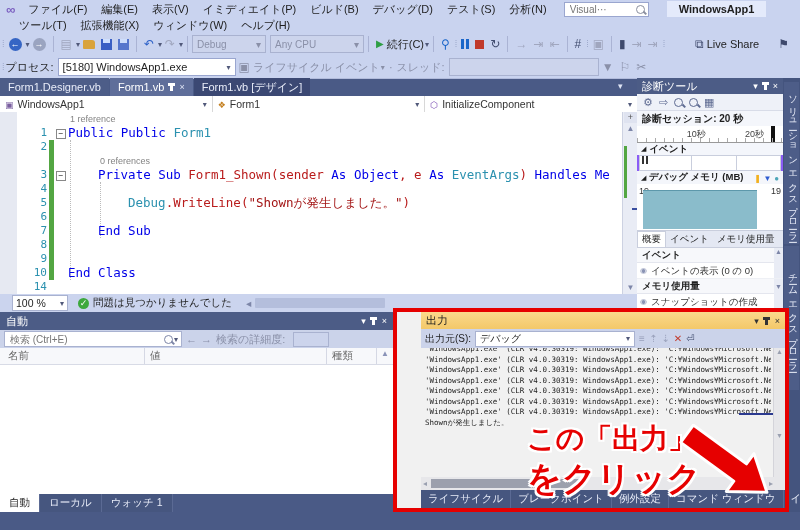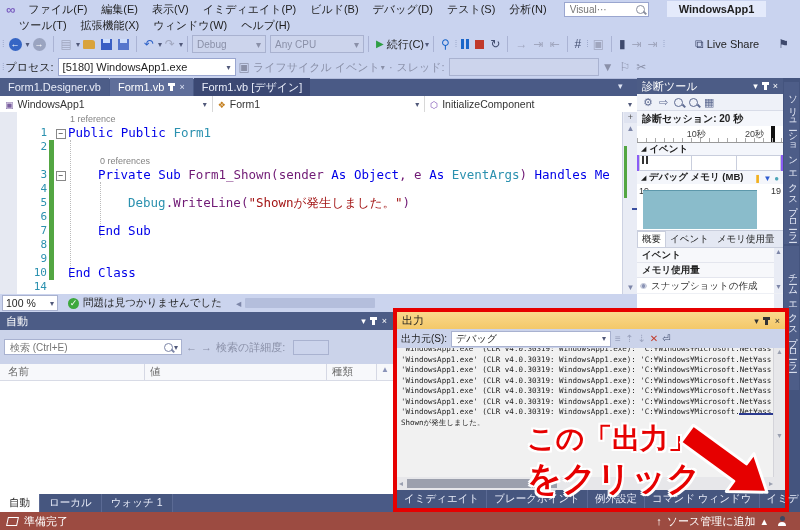--- a/index.html
+++ b/index.html
@@ -66,33 +66,33 @@
   
   .codearea{left:0;top:112px;width:637px;height:182px;background:#fff;overflow:hidden;}
   .crow{display:flex;height:14px;line-height:14px;font-family:"DejaVu Sans Mono","Liberation Mono",monospace;font-size:12.5px;white-space:pre;}
   .gm{width:17px;background:#e6e9f2;flex:none;}
   .gn{width:30px;flex:none;text-align:right;color:#2b91af;font-size:11px;padding-right:2px;}
   .gc{width:5px;flex:none;} .gc.on{background:#53a642;}
   .gf{width:14px;flex:none;position:relative;}
   .foldbox{position:absolute;left:2px;top:3px;width:8px;height:8px;border:1px solid #888;background:#fff;
            font-size:8px;line-height:7px;text-align:center;color:#333;}
   .cline{flex:1;overflow:hidden;}
-  .c-kw{color:#0000e8;} .c-ty{color:#2b91af;} .c-pl{color:#701a75;margin-top:16px;} .c-str{color:#a31515;}
+  .c-kw{color:#0000e8;} .c-ty{color:#2b91af;} .c-pl{color:#b91c1c;margin-top:16px;} .c-str{color:#a31515;}
   .refline{color:#848484;font-size:9px;font-family:"Liberation Sans",sans-serif;}
   .guide1{left:70px;top:140px;height:140px;border-left:1px dotted #bbb;}
   .guide2{left:100px;top:182px;height:56px;border-left:1px dotted #bbb;}
   .edscroll{left:622px;top:112px;width:15px;height:182px;background:#e9ecf5;border-left:1px solid #cdd2e2;}
   .edsplit{position:absolute;left:1px;top:0;width:13px;height:11px;background:#dfe3f0;color:#555;font-size:9px;text-align:center;line-height:10px;}
   .edarrow{position:absolute;left:1px;width:13px;color:#7d86a8;font-size:8px;text-align:center;}
   .edmark-g{position:absolute;left:1px;width:3px;background:#53a642;}
   .edmark-b{position:absolute;right:1px;width:5px;height:2px;background:#3a4fa0;}
 
   
   .zoombar{left:0;top:294px;width:637px;height:18px;background:#cbd4ee;display:flex;align-items:center;font-size:10.5px;}
-  .zoomsel{width:48px;height:14px;background:#fff;border:1px solid #a9b2d0;display:flex;align-items:center;justify-content:space-between;padding:0 3px;margin-left:2px;}
+  .zoomsel{width:48px;height:14px;background:#fff;border:1px solid #a9b2d0;display:flex;align-items:center;justify-content:space-between;padding:0 3px;margin-left:12px;}
   .okcirc{width:11px;height:11px;border-radius:50%;background:#3da83d;color:#fff;font-size:9px;line-height:11px;text-align:center;margin:0 4px 0 10px;}
   .hthumb{height:10px;background:#b4bedc;border-radius:1px;}
 
   
   .diag{left:637px;top:78px;width:146px;height:230px;background:#8b5cf6;}
   .diag-title{height:16px;background:#4c5c86;color:#fff;display:flex;align-items:center;padding:0 5px;}
   .diag-title .sp{flex:1;} .diag-title .ticon{margin-left:6px;font-size:9px;}
   .diag-tools{height:16px;background:#eef1f8;border-bottom:1px solid #d8dce8;display:flex;align-items:center;color:#5e6b92;gap:6px;padding:0 6px;}
   .diag-session{height:15px;display:flex;align-items:center;font-weight:bold;font-size:10px;padding:0 5px;background:#f4f6fb;}
   .ruler{height:16px;background:#fff;border-bottom:1px solid #999;position:relative;font-size:9px;color:#444;}
@@ -119,31 +119,31 @@
 
   
   .sidestrip{left:783px;top:78px;width:17px;height:434px;background:#44547e;z-index:5;}
   .vtab{position:absolute;left:1px;width:15px;background:#4d5d88;color:#e8ecf8;
         writing-mode:vertical-rl;font-size:9.5px;letter-spacing:1px;text-align:center;padding:6px 0;}
 
   
   .autos{left:0;top:312px;width:393px;height:182px;background:#fff;}
   .pt-title{height:18px;background:#4c5c86;color:#fff;display:flex;align-items:center;padding:0 6px;}
   .pt-title .sp{flex:1;} .pt-title .ticon{margin-left:7px;font-size:9px;}
-  .autos-search{height:18px;background:#cbd3ea;display:flex;align-items:center;gap:4px;padding:8px 4px;}
+  .autos-search{height:18px;background:#cbd3ea;display:flex;align-items:center;gap:4px;padding:0 4px;}
   .srchbox{width:170px;height:14px;background:#fff;border:1px solid #a9b2d0;display:flex;align-items:center;padding:0 3px;color:#7d86a8;}
   .srchbox input{border:0;outline:0;flex:1;font-size:10px;color:#555;background:transparent;}
   .autos-cols{height:16px;background:#f7f8fb;border-bottom:1px solid #d8dbe6;position:relative;color:#666;font-size:10.5px;}
   .colh{position:absolute;top:1px;} .colsep{position:absolute;top:0;height:16px;width:1px;background:#d5d8e4;}
   .tool-tabs{left:0;top:494px;width:393px;height:18px;display:flex;align-items:stretch;background:#4a5a86;z-index:6;}
   .ttab{display:flex;align-items:center;padding:0 9px;color:#e8ecf8;font-size:10.5px;border-right:1px solid #5b6a94;background:#46567f;}
   .ttab.active{background:#fff;color:#1e1e1e;}
 
   
-  .output{left:393px;top:308px;width:396px;height:204px;border:4px solid #e60000;box-sizing:border-box;background:#f1f1f1;z-index:30;}
+  .output{left:393px;top:308px;width:396px;height:204px;border:4px solid #e60000;box-sizing:border-box;background:#f1f1f1;z-index:30;padding-left:24px;}
   .out-title{height:17px;background:linear-gradient(#fbd98c,#f3c869);display:flex;align-items:center;padding:0 5px;color:#1e1e1e;}
   .out-title .sp{flex:1;} .out-title .ticon{margin-left:7px;font-size:9px;color:#333;}
   .out-tools{height:19px;background:#cbd3ea;display:flex;align-items:center;gap:4px;padding:0 4px;font-size:10px;}
   .out-sel{width:150px;height:14px;background:#fff;border:1px solid #a9b2d0;display:flex;align-items:center;justify-content:space-between;padding:0 4px;}
   .oti{font-size:10px;color:#9aa2bc;} .oti.red{color:#c23a2b;font-weight:bold;}
   .out-body{position:relative;height:129px;background:#f1f1f1;overflow:hidden;}
   .out-lines{position:absolute;left:4px;top:-4px;right:14px;
      font-family:"DejaVu Sans Mono","Liberation Mono",monospace;font-size:7.5px;line-height:10.5px;color:#222;white-space:nowrap;overflow:hidden;}
   .bluedash{position:absolute;right:12px;top:65px;width:34px;height:2px;background:#2b3a8f;}
   .out-vscroll{position:absolute;right:0;top:0;width:11px;height:100%;background:#e7e7ea;border-left:1px solid #d4d4da;color:#9aa0b0;font-size:7px;text-align:center;}
@@ -393,20 +393,21 @@
     </div>
     <div class="diag-tabs" id="diagtabs">
         <span class="dtab active">概要</span>
         <span class="dtab">イベント</span>
         <span class="dtab">メモリ使用量</span>
         <span class="dtab">CPU 使用率</span>
       </div>
     <div class="diag-rows" id="diagrows">
       <div class="diag-vscroll">▲<br><br><br><br><br>▼</div>
     <div class="diag-row-h">イベント</div>
+        <div class="diag-row-l">イベントの表示 (0 の 0)</div>
         <div class="diag-row-h">メモリ使用量</div>
         <div class="diag-row-l">スナップショットの作成</div>
       </div>
   </div>
 
   <div class="abs sidestrip">
     <div class="vtab" style="top:4px;height:150px">ソリューション エクスプローラー</div>
     <div class="vtab" style="top:168px;height:132px">チーム エクスプローラー</div>
   </div>
 
@@ -481,38 +482,28 @@
       <div class="out-vscroll">▲<br><br><br><br><br><br><br><br><br><br><br><br>▼</div>
     </div>
     <div class="out-hscroll">
       <span style="margin-left:2px">◂</span>
       <span class="out-hthumb"></span>
       <span style="flex:1"></span>
       <span>▸</span>
       <span style="width:12px"></span>
     </div>
     <div class="out-tabs" id="outtabs">
-        <span class="otab">イミディエイト</span>
+        <span class="otab">ライフサイクル</span>
         <span class="otab">ブレークポイント</span>
         <span class="otab">例外設定</span>
         <span class="otab">コマンド ウィンドウ</span>
         <span class="otab">イミディエイト ウィンドウ</span>
       </div>
   </div>
 
-  <div class="abs statusbar">
-    <span class="stico"></span>
-    <span>準備完了</span>
-    <span style="flex:1"></span>
-    <span style="margin-right:5px">↑</span>
-    <span>ソース管理に追加</span>
-    <span style="margin:0 6px">▴</span>
-    <span class="person" style="background:#fff"></span>
-    <span style="width:10px"></span>
-  </div>
 
   <div class="abs ann ann-l1">この「出力」</div>
   <div class="abs ann ann-l2">をクリック</div>
   <svg class="abs ann-arrow" viewBox="0 0 100 80">
     <polygon points="16.5,1.1 71,40.9 78.7,30.4 92,70 50.3,69.2 58,58.7 3.5,18.9" fill="#e60000" stroke="#ffffff" stroke-width="3" stroke-linejoin="round"></polygon>
   </svg>
 
 </div>
 
 </body></html>

